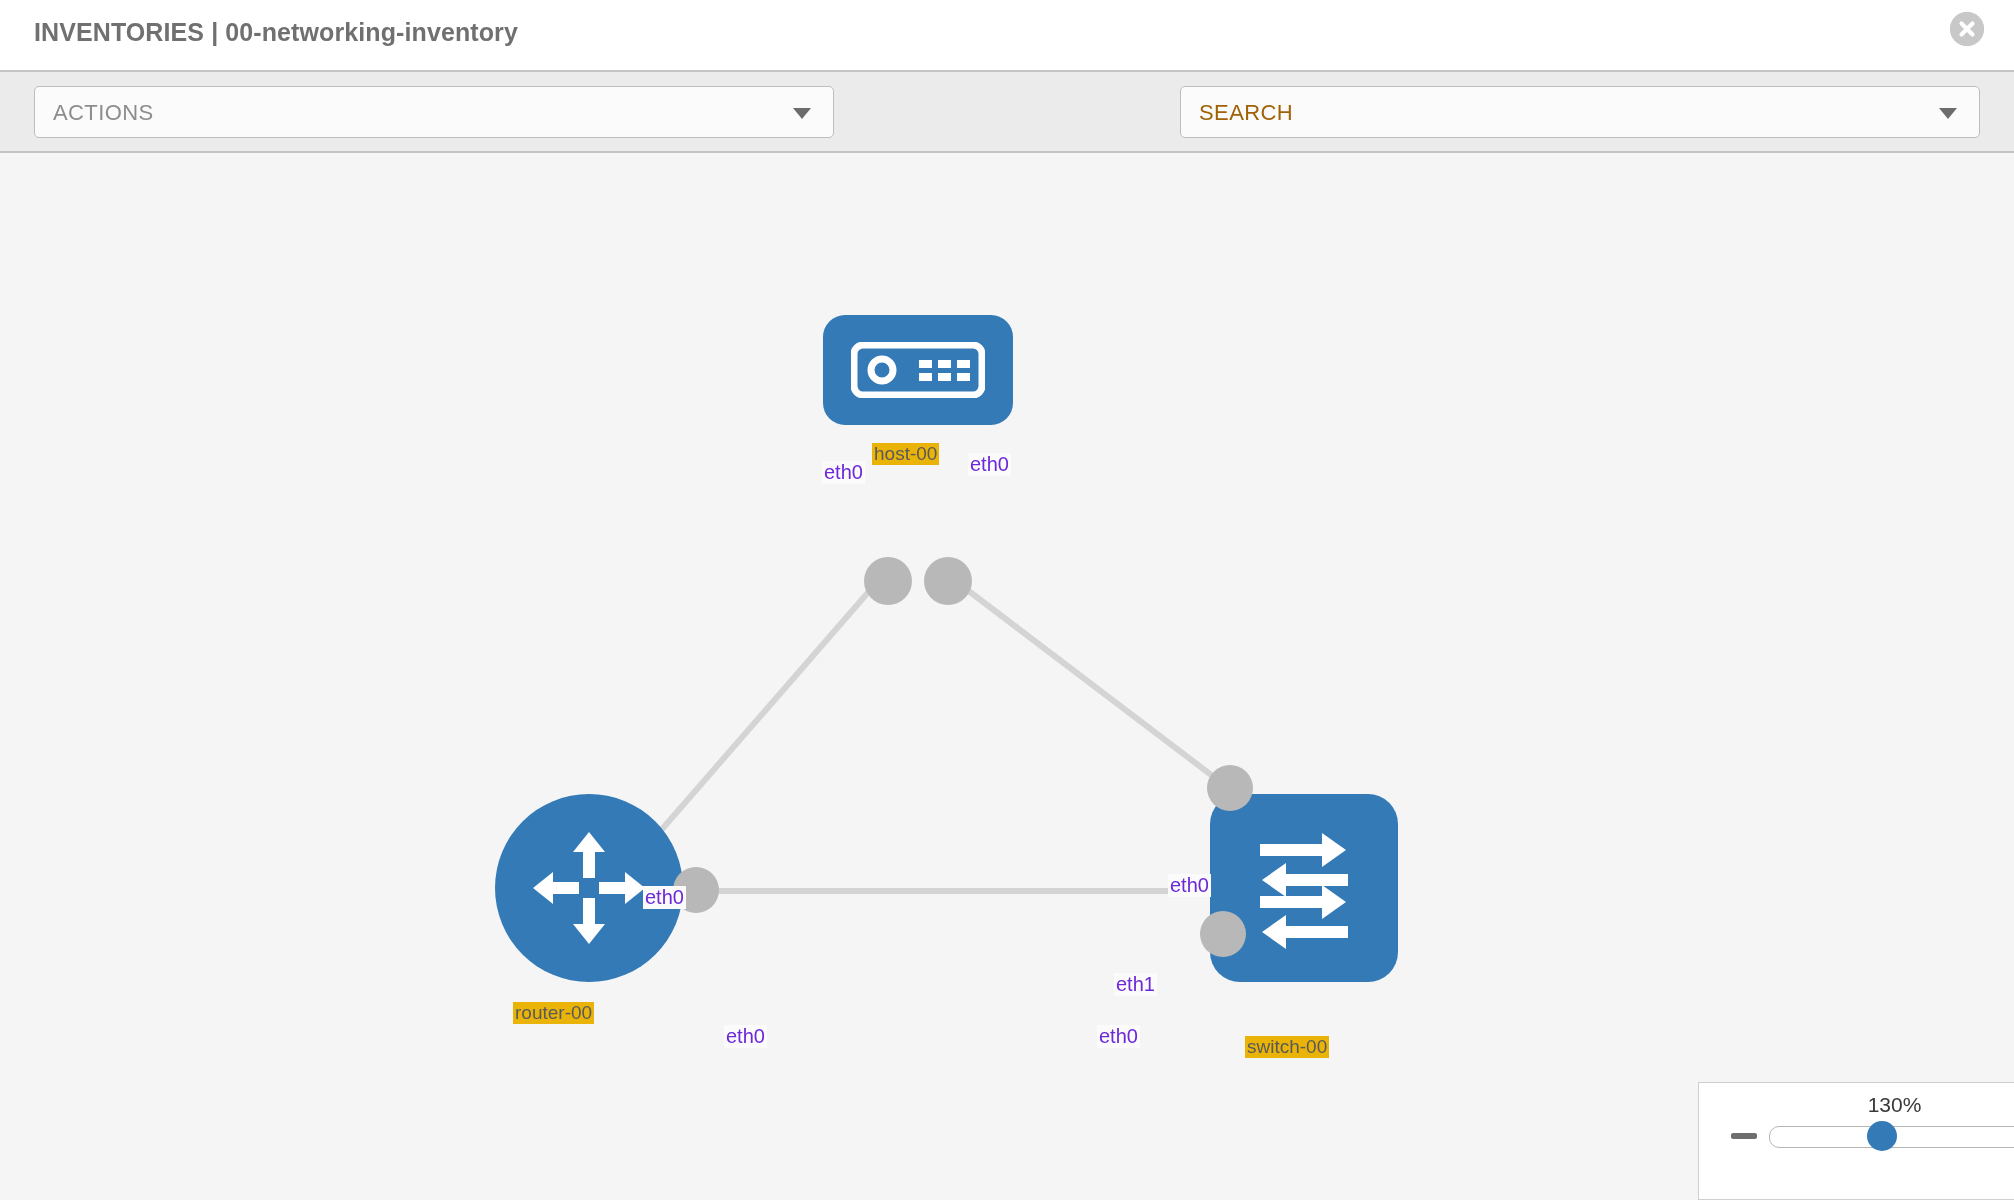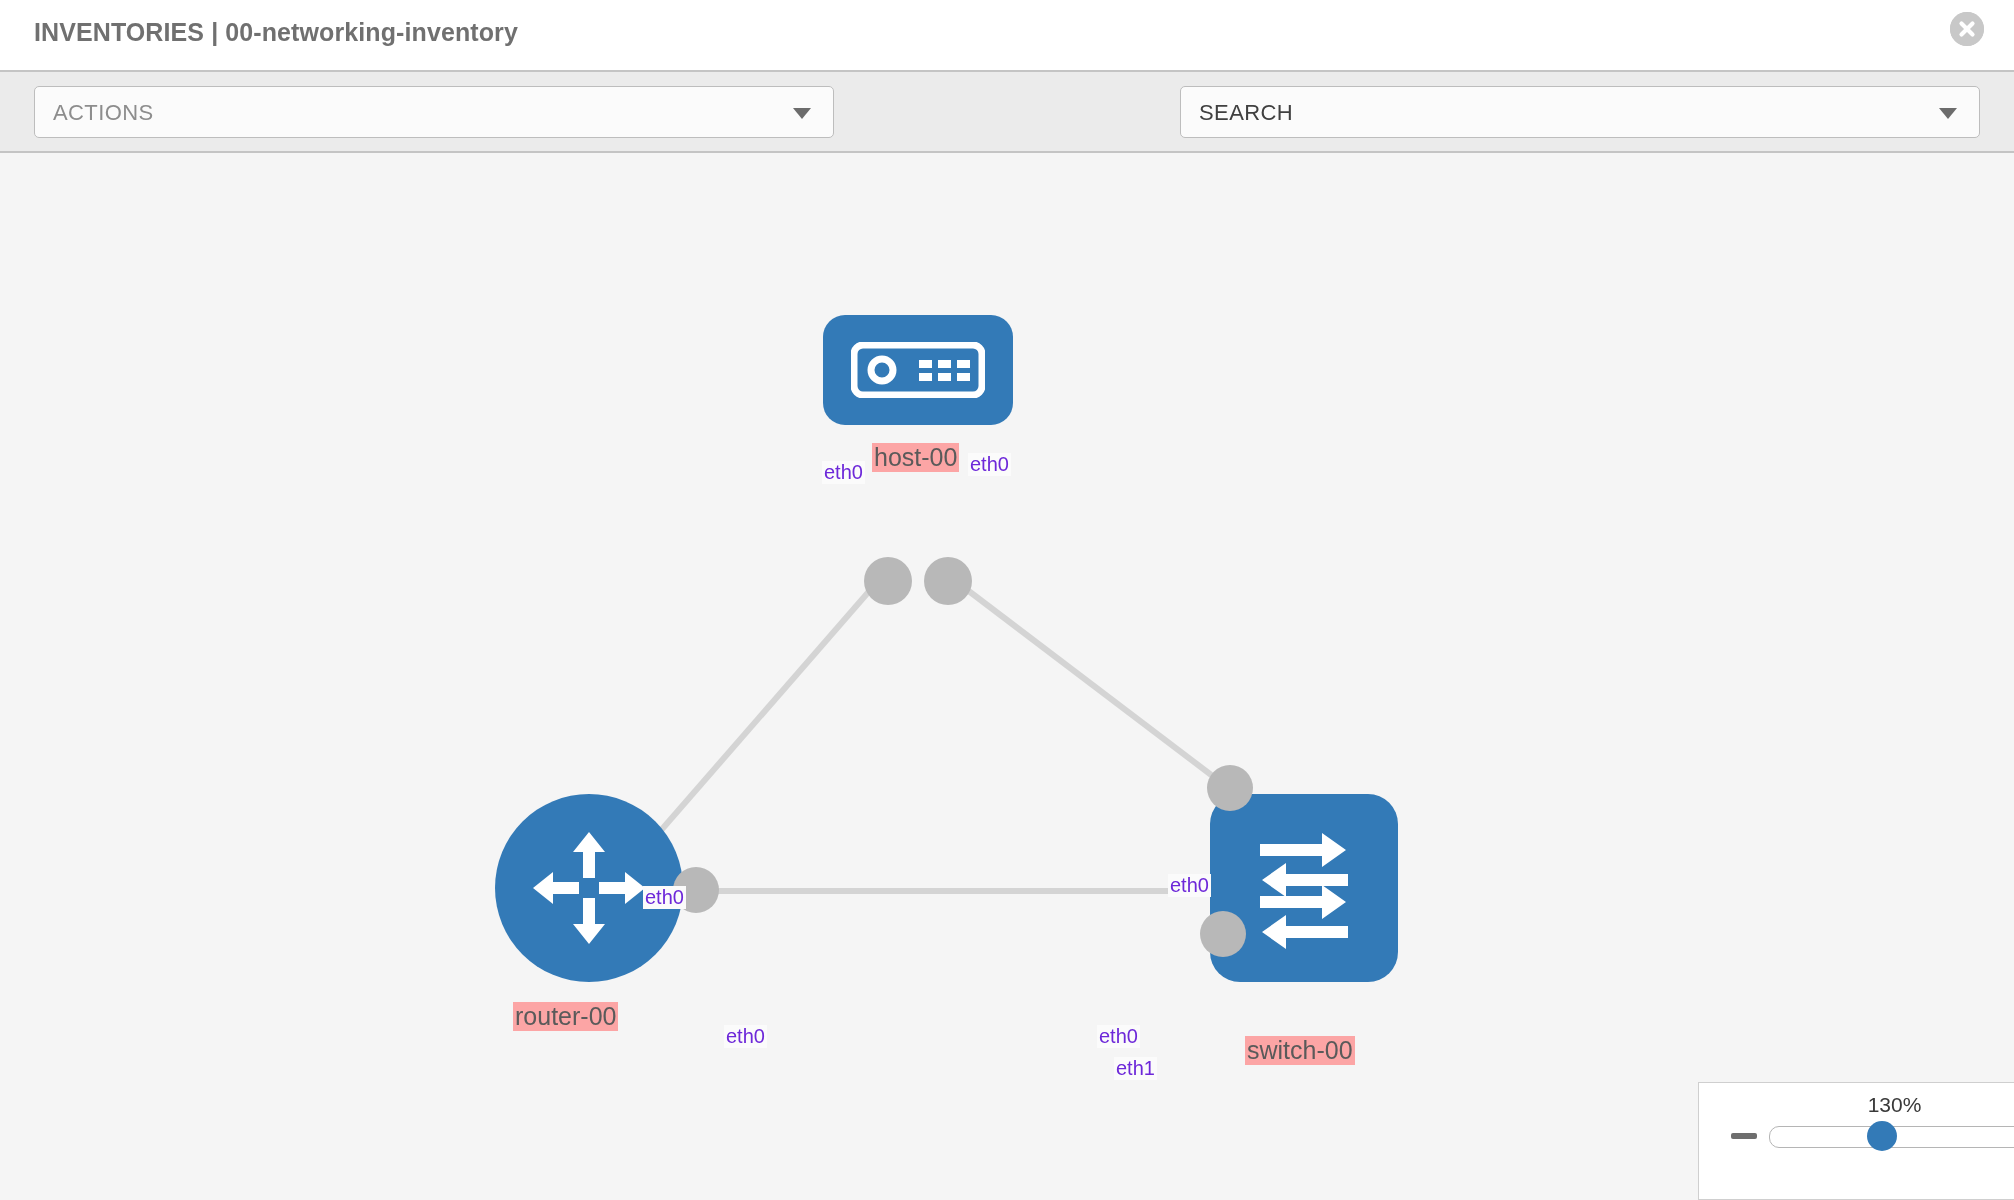--- a/index.html
+++ b/index.html
@@ -112,21 +112,21 @@
     border: 1px solid #bdbdbd;
     border-radius: 5px;
     box-sizing: border-box;
     cursor: text;
   }
   .search-box .placeholder {
     position: absolute;
     left: 18px;
     top: 13px;
     font-size: 22px;
-    color: #404040;
+    color: #a16207;
     letter-spacing: 0.4px;
   }
 
   
   .canvas {
     position: absolute;
     left: 0; top: 153px;
     width: 2014px;
     height: 1047px;
     background: #f5f5f5;
@@ -143,23 +143,23 @@
   .node {
     position: absolute;
     cursor: pointer;
   }
   .node-shape {
     position: absolute;
     background: #337ab7;
   }
   .node-label {
     position: absolute;
-    font-size: 25px;
+    font-size: 19px;
     color: #5a5a5a;
-    background: #fca5a5;
+    background: #eab308;
     white-space: nowrap;
     padding: 0 2px;
     text-align: center;
   }
 
   
   .port {
     position: absolute;
     background: #b8b8b8;
     border-radius: 50%;
@@ -352,21 +352,21 @@
     <div class="port" style="left:1207px; top:612px; width:46px; height:46px;"></div>
 
     <div class="edge-label" style="left:822px; top:308px;">eth0</div>
     <div class="edge-label" style="left:968px; top:300px;">eth0</div>
 
     <div class="edge-label" style="left:643px; top:733px;">eth0</div>
     <div class="edge-label" style="left:1168px; top:721px;">eth0</div>
 
     <div class="edge-label" style="left:724px; top:872px;">eth0</div>
     <div class="edge-label" style="left:1097px; top:872px;">eth0</div>
-    <div class="edge-label" style="left:1114px; top:904px;">eth1</div>
+    <div class="edge-label" style="left:1114px; top:820px;">eth1</div>
   </div>
 
   <div class="zoom-ctrl">
     <div class="zoom-pct">130%</div>
     <div class="zoom-minus"></div>
     <div class="zoom-track"></div>
     <div class="zoom-thumb"></div>
     <div class="zoom-plus"></div>
   </div>
 

